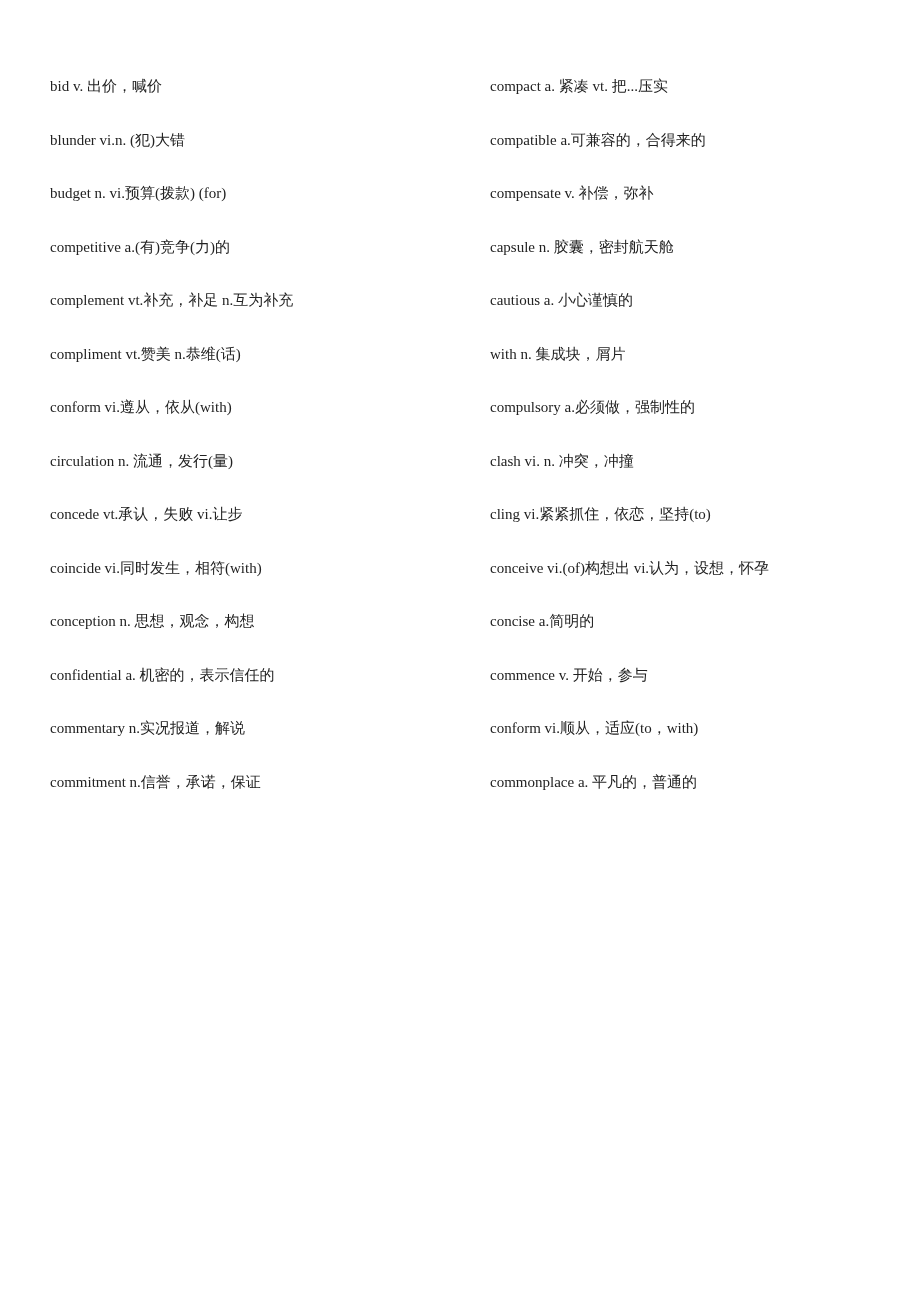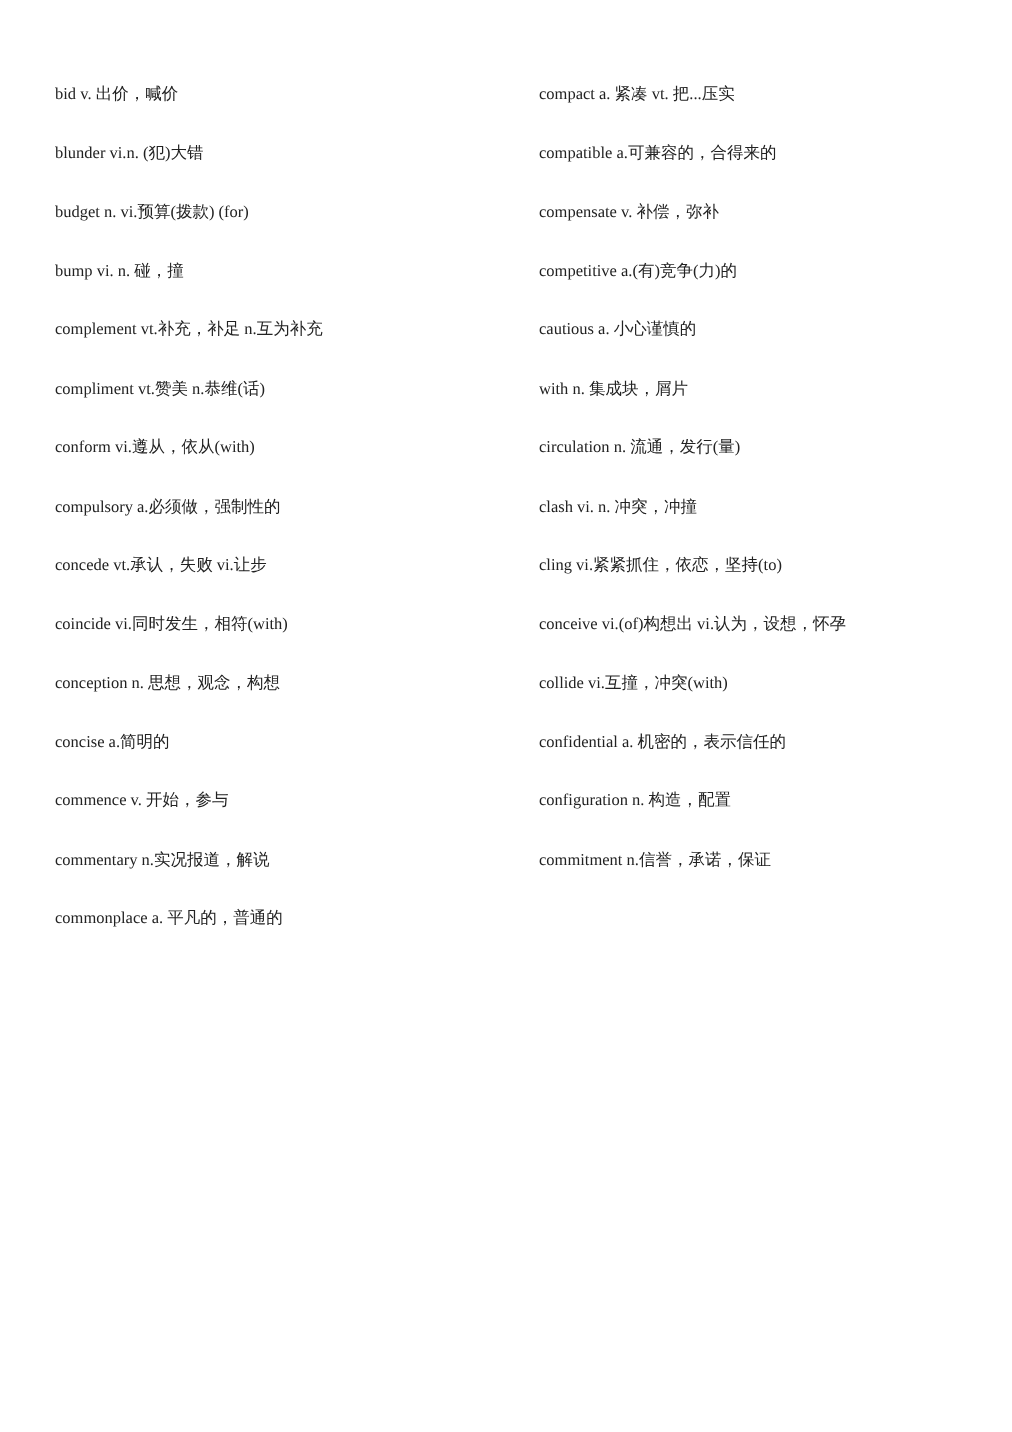--- a/index.html
+++ b/index.html
@@ -35,37 +35,36 @@
 </head>
 <body>
 
 <div class="dictionary-container">
 <div class="entry"><span class="entry-text">bid  v.  出价，喊价</span></div>
     <div class="entry"><span class="entry-text">compact  a. 紧凑  vt.  把...压实</span></div>
     <div class="entry"><span class="entry-text">blunder  vi.n.  (犯)大错</span></div>
     <div class="entry"><span class="entry-text">compatible  a.可兼容的，合得来的</span></div>
     <div class="entry"><span class="entry-text">budget  n.  vi.预算(拨款)  (for)</span></div>
     <div class="entry"><span class="entry-text">compensate  v.  补偿，弥补</span></div>
-    <div class="entry"><span class="entry-text">bump  vi.  n.  碰，撞</span></div>
     <div class="entry"><span class="entry-text">competitive  a.(有)竞争(力)的</span></div>
+    <div class="entry"><span class="entry-text">capsule  n.  胶囊，密封航天舱</span></div>
     <div class="entry"><span class="entry-text">complement  vt.补充，补足  n.互为补充</span></div>
     <div class="entry"><span class="entry-text">cautious  a.  小心谨慎的</span></div>
     <div class="entry"><span class="entry-text">compliment  vt.赞美  n.恭维(话)</span></div>
     <div class="entry"><span class="entry-text">with  n.  集成块，屑片</span></div>
     <div class="entry"><span class="entry-text">conform  vi.遵从，依从(with)</span></div>
+    <div class="entry"><span class="entry-text">compulsory  a.必须做，强制性的</span></div>
     <div class="entry"><span class="entry-text">circulation  n.  流通，发行(量)</span></div>
-    <div class="entry"><span class="entry-text">compulsory  a.必须做，强制性的</span></div>
     <div class="entry"><span class="entry-text">clash  vi.  n.  冲突，冲撞</span></div>
     <div class="entry"><span class="entry-text">concede  vt.承认，失败  vi.让步</span></div>
     <div class="entry"><span class="entry-text">cling  vi.紧紧抓住，依恋，坚持(to)</span></div>
     <div class="entry"><span class="entry-text">coincide  vi.同时发生，相符(with)</span></div>
     <div class="entry"><span class="entry-text">conceive  vi.(of)构想出  vi.认为，设想，怀孕</span></div>
     <div class="entry"><span class="entry-text">conception  n.  思想，观念，构想</span></div>
-    <div class="entry"><span class="entry-text">collide  vi.互撞，冲突(with)</span></div>
     <div class="entry"><span class="entry-text">concise  a.简明的</span></div>
     <div class="entry"><span class="entry-text">confidential  a.  机密的，表示信任的</span></div>
     <div class="entry"><span class="entry-text">commence  v.  开始，参与</span></div>
-    <div class="entry"><span class="entry-text">configuration  n.  构造，配置</span></div>
     <div class="entry"><span class="entry-text">commentary  n.实况报道，解说</span></div>
+    <div class="entry"><span class="entry-text">conform  vi.顺从，适应(to，with)</span></div>
     <div class="entry"><span class="entry-text">commitment  n.信誉，承诺，保证</span></div>
     <div class="entry"><span class="entry-text">commonplace  a.  平凡的，普通的</span></div>
     <div class="entry"><span class="entry-text"></span></div>
   </div>
 
 </body></html>

